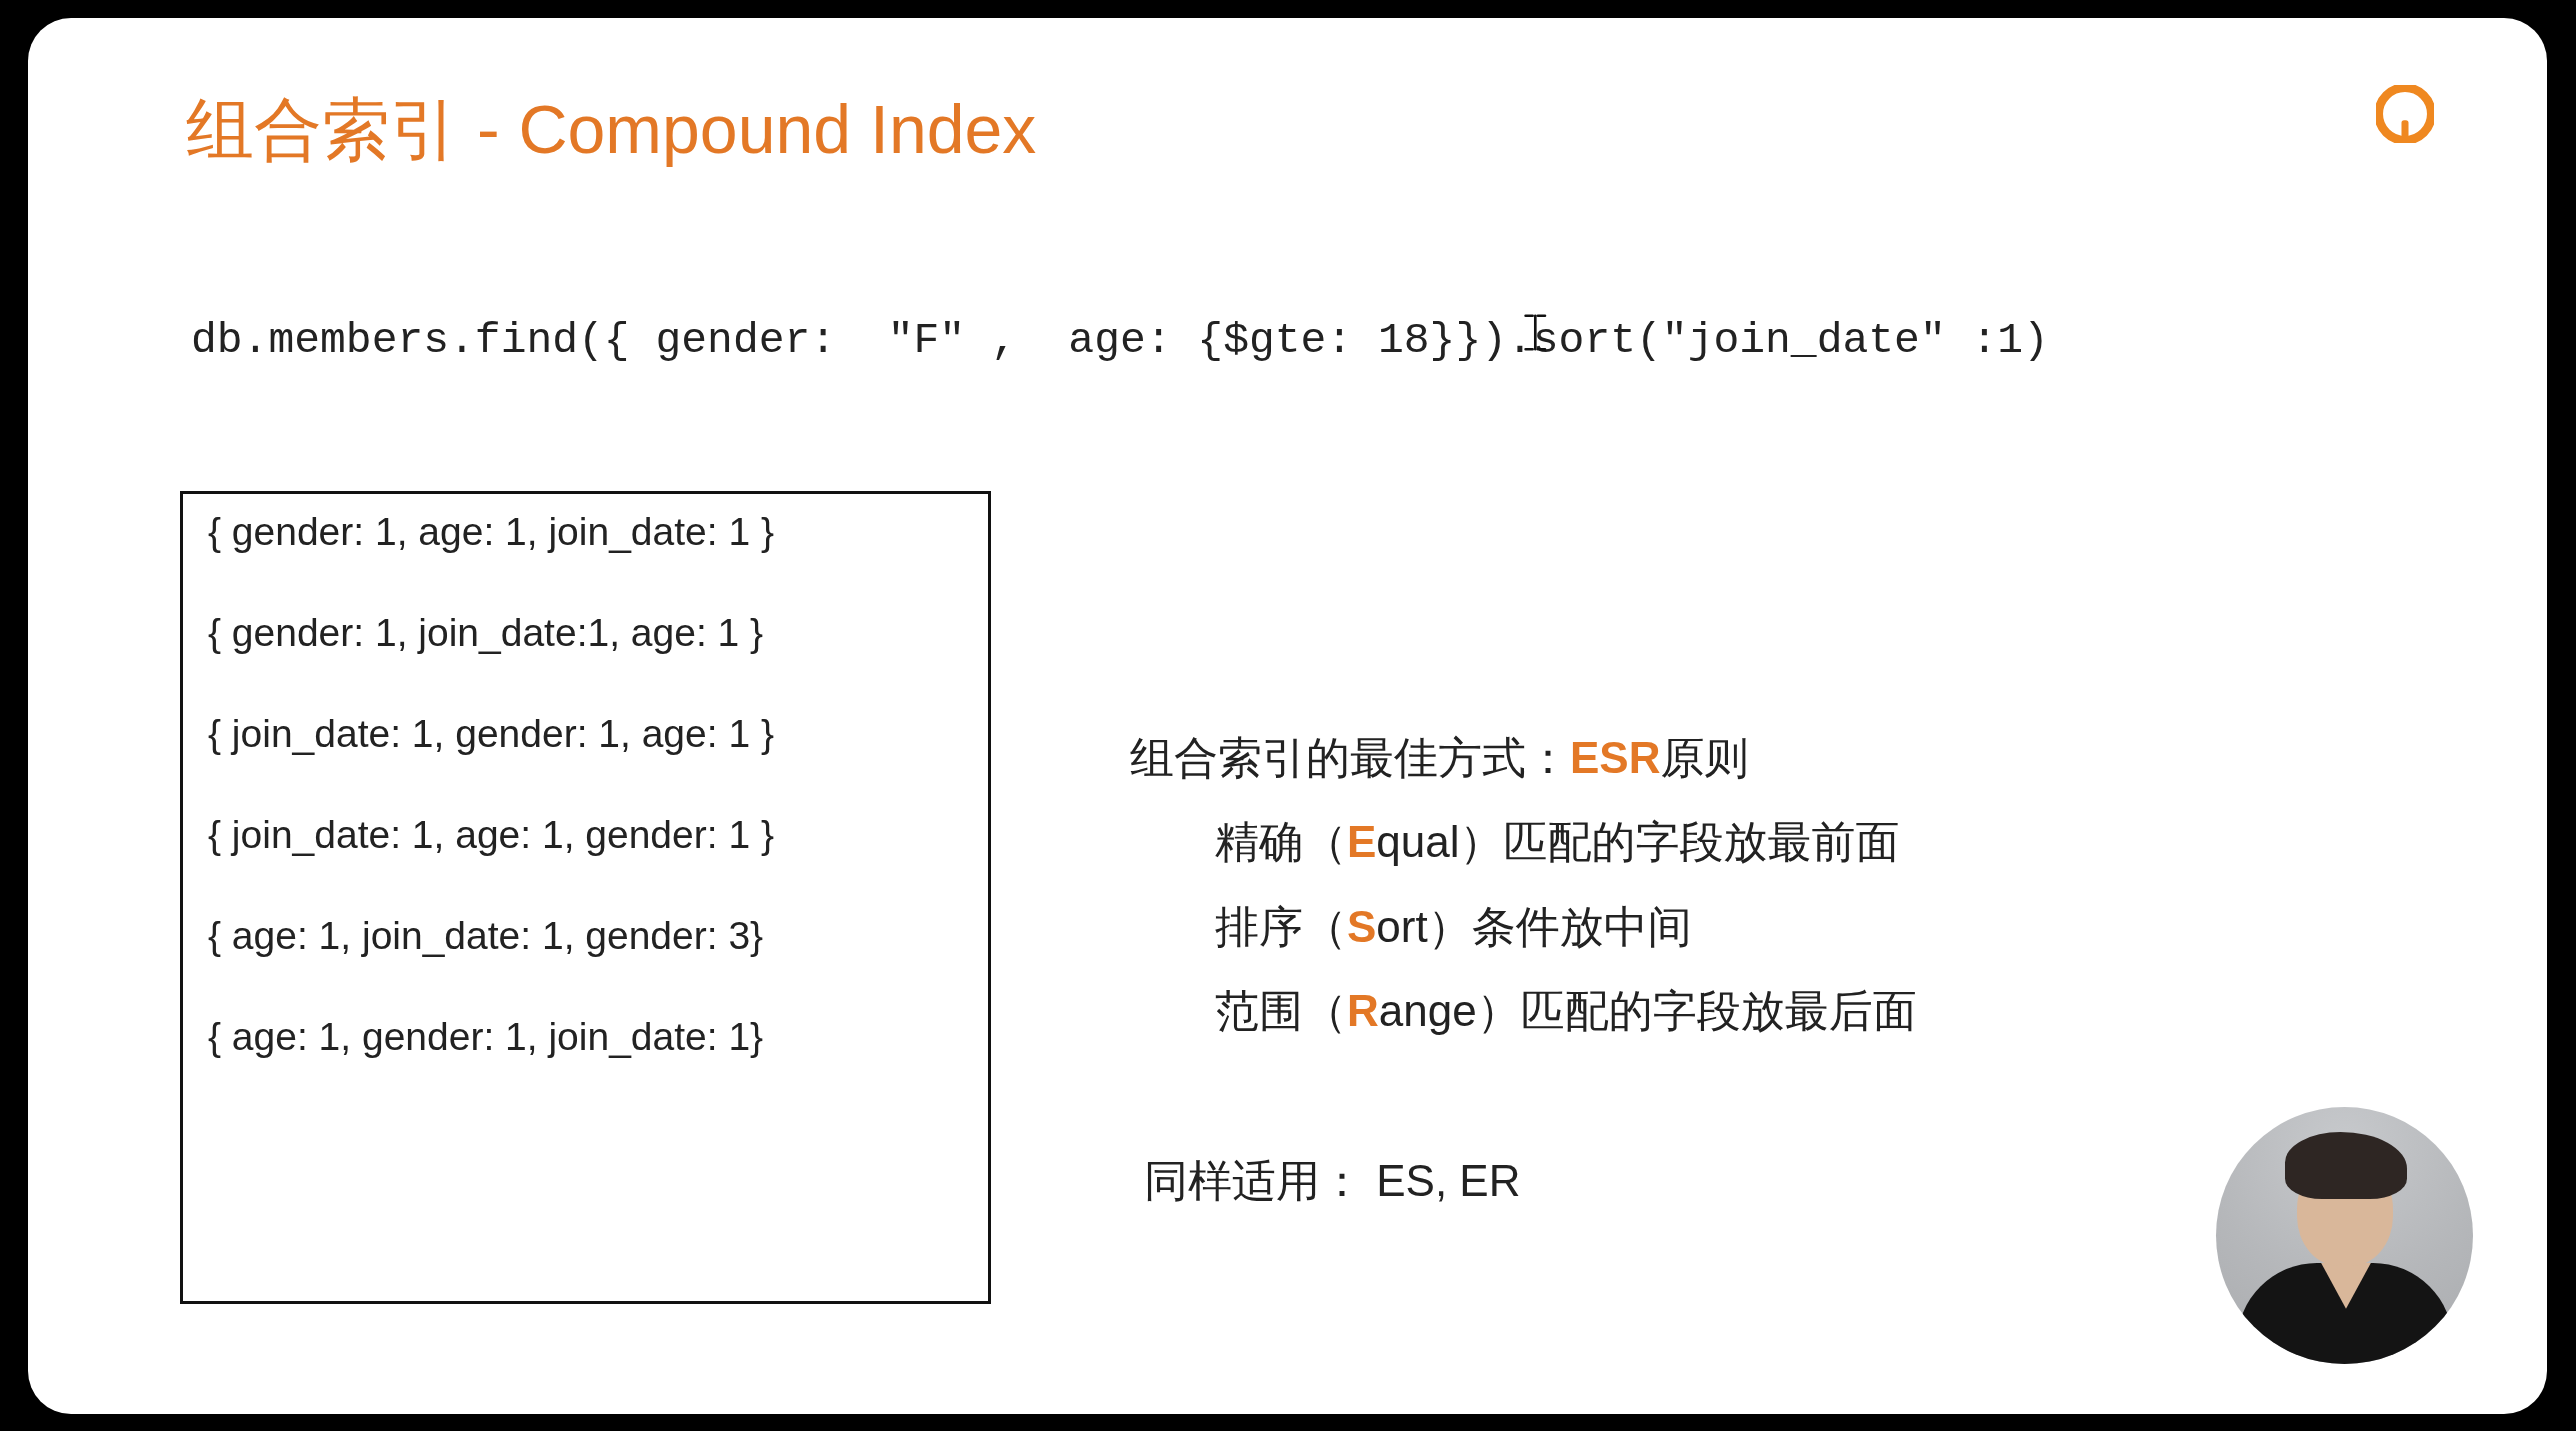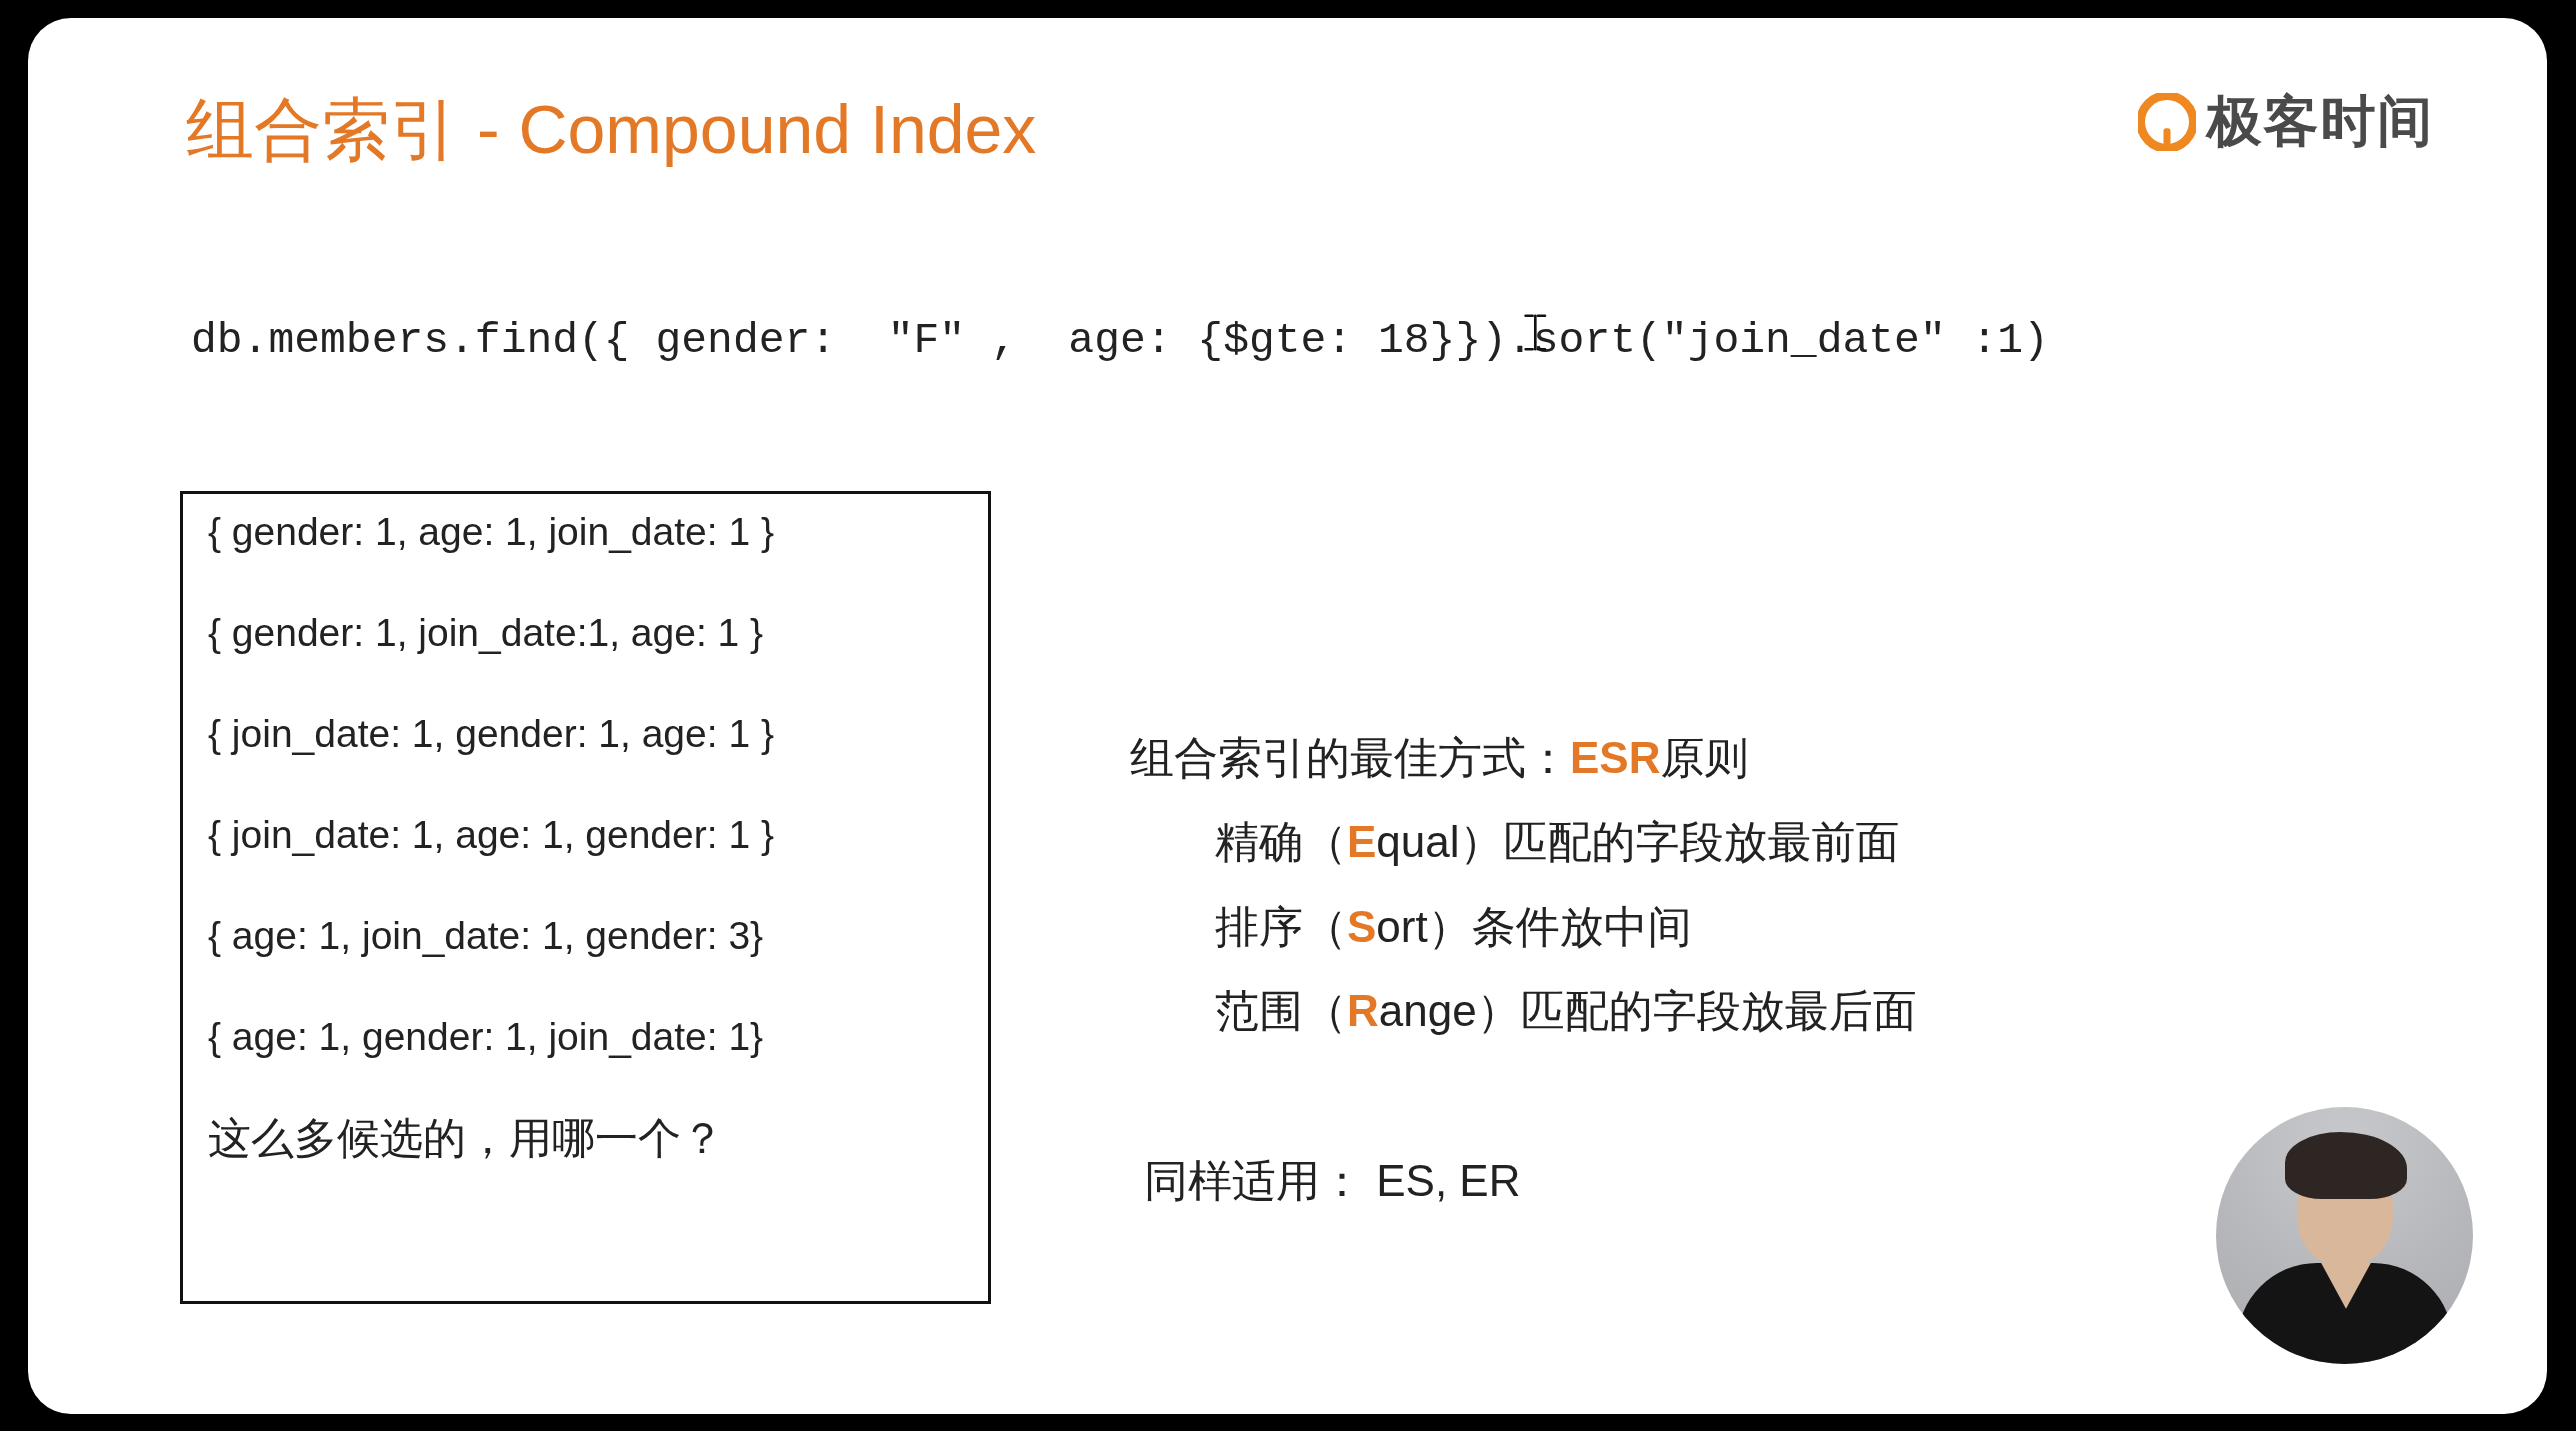--- a/index.html
+++ b/index.html
@@ -152,37 +152,35 @@
   <div class="title">组合索引 - Compound Index</div>
 
   <div class="logo">
     <span class="logo-icon">
       <svg width="58" height="58" viewBox="0 0 66 66">
         <circle cx="33" cy="33" r="30" fill="none" stroke="#ef8820" stroke-width="10"></circle>
         <circle cx="33" cy="33" r="8.5" fill="#fff"></circle>
         <rect x="29" y="40" width="8" height="20" rx="3" fill="#ef8820"></rect>
       </svg>
     </span>
-    <span class="logo-text">极客时间</span>
   </div>
 
   <div class="code-line">db.members.find({ gender:  "F" ,  age: {$gte: 18}}).sort("join_date" :1)</div>
 
   <svg class="cursor-caret" style="left:1494px; top:296px;" viewBox="0 0 30 42">
     <path d="M4 2 h8 M18 2 h8 M15 2 v38 M4 40 h8 M18 40 h8" stroke="#111" stroke-width="3" fill="none" stroke-linecap="round"></path>
   </svg>
 
   <div class="candidates-box">
     <div class="idx-line">{ gender: 1, age: 1, join_date: 1 }</div>
     <div class="idx-line">{ gender: 1, join_date:1, age: 1 }</div>
     <div class="idx-line">{ join_date: 1, gender: 1, age: 1 }</div>
     <div class="idx-line">{ join_date: 1, age: 1, gender: 1 }</div>
     <div class="idx-line">{ age: 1, join_date: 1, gender: 3}</div>
     <div class="idx-line">{ age: 1, gender: 1, join_date: 1}</div>
-    <div class="question">这么多候选的，用哪一个？</div>
   </div>
 
   <div class="right-block">
     <div>
       <span>组合索引的最佳方式：</span><span class="accent">ESR</span><span>原则</span>
     </div>
     <div class="rule-line">
       <span>精确（</span><span class="accent">E</span><span>qual）匹配的字段放最前面</span>
     </div>
     <div class="rule-line">

